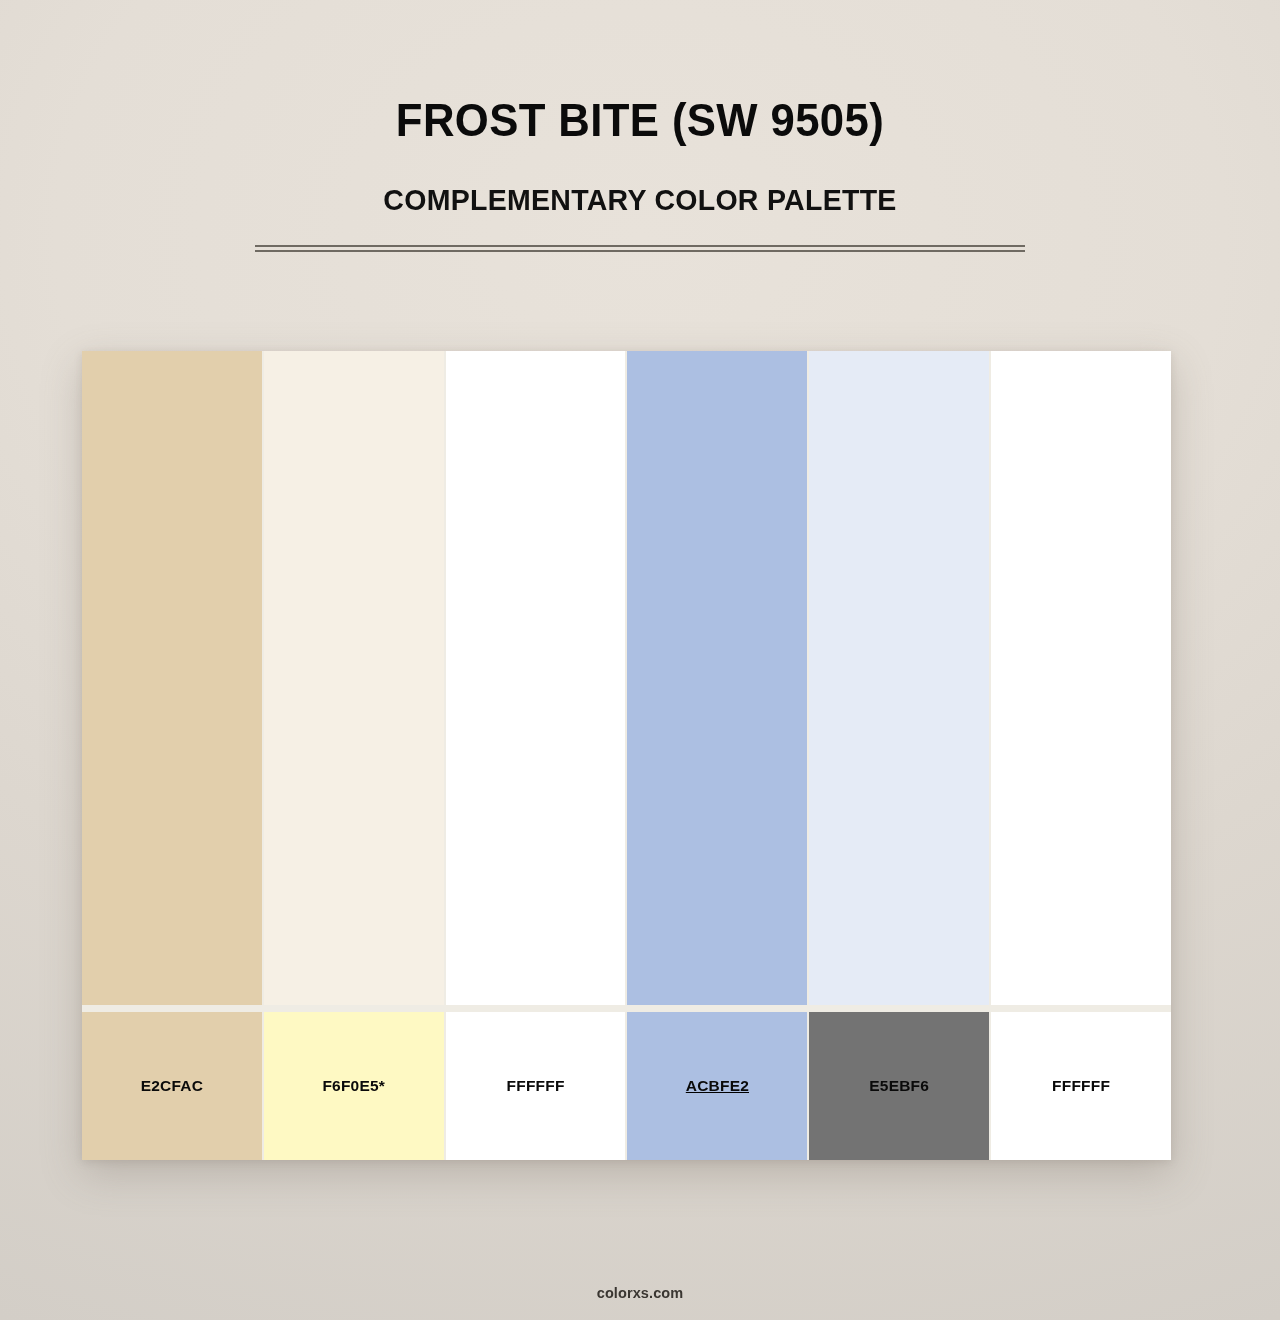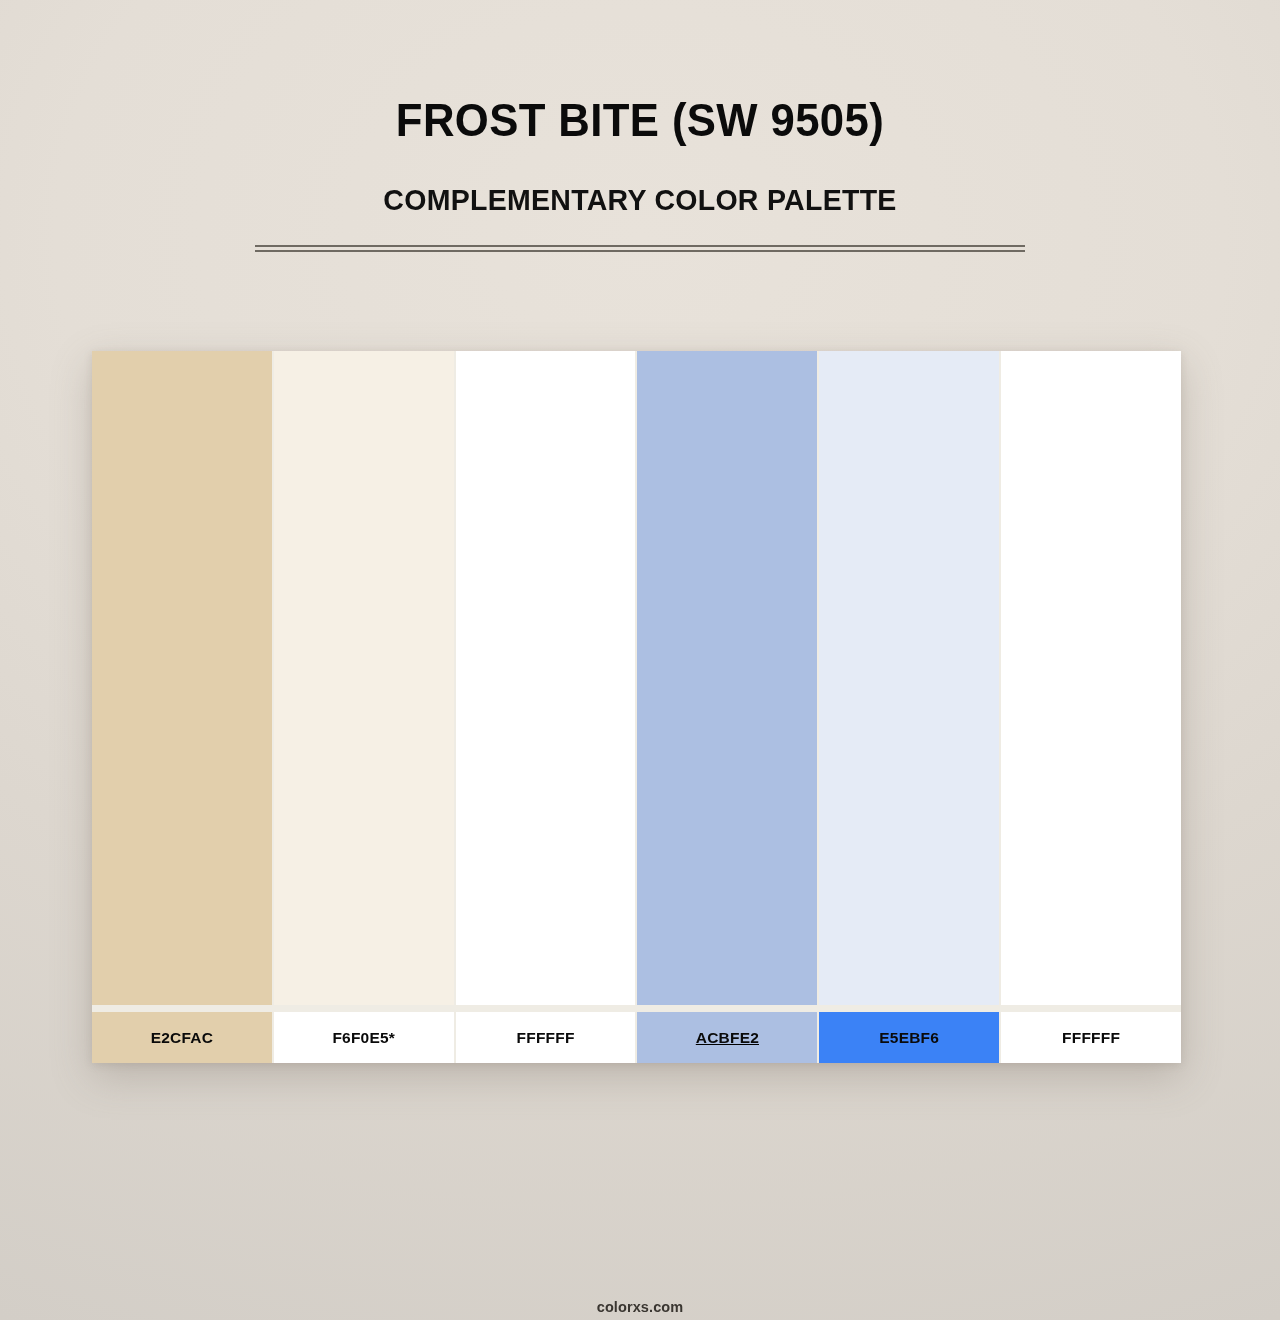--- a/index.html
+++ b/index.html
@@ -54,24 +54,24 @@
   .rule-line {
     width: 100%;
     height: 2px;
     background: #6f6a62;
   }
   .rule-gap { height: 3px; }
 
   
   .palette {
     position: absolute;
-    left: 92px;
+    left: 82px;
     top: 351px;
     width: 1089px;
-    height: 712px;
+    height: 809px;
     display: flex;
     background: #efece4;
     box-shadow: 0 14px 38px rgba(120, 110, 98, 0.30),
                 0 2px 8px rgba(120, 110, 98, 0.18);
   }
 
   .col {
     flex: 1 1 0;
     display: flex;
     flex-direction: column;
@@ -104,21 +104,21 @@
     font-weight: bold;
     letter-spacing: 0.2px;
     color: #0a0a0a;
     white-space: nowrap;
   }
 
   
   .footer {
     position: absolute;
     left: 0;
-    bottom: 4px;
+    bottom: 18px;
     width: 100%;
     text-align: center;
   }
   .footer-text {
     font-size: 14.5px;
     font-weight: bold;
     color: #3a3631;
     letter-spacing: 0.1px;
   }
 </style>
@@ -139,42 +139,42 @@
     <div class="col">
       <div class="swatch" style="background: rgb(226, 207, 172);"></div>
       <div class="gap"></div>
       <div class="label-cell" style="background: rgb(226, 207, 172);">
         <span class="label-text">E2CFAC</span>
       </div>
     </div>
     <div class="col">
       <div class="swatch" style="background: rgb(246, 240, 229);"></div>
       <div class="gap"></div>
-      <div class="label-cell" style="background: #ffffff;">
+      <div class="label-cell" style="background: #fef9c3;">
         <span class="label-text">F6F0E5*</span>
       </div>
     </div>
     <div class="col">
       <div class="swatch" style="background: rgb(255, 255, 255);"></div>
       <div class="gap"></div>
       <div class="label-cell" style="background: rgb(255, 255, 255);">
         <span class="label-text">FFFFFF</span>
       </div>
     </div>
     <div class="col">
       <div class="swatch" style="background: rgb(172, 191, 226);"></div>
       <div class="gap"></div>
       <div class="label-cell" style="background: rgb(172, 191, 226); text-decoration: underline;">
         <span class="label-text">ACBFE2</span>
       </div>
     </div>
     <div class="col">
       <div class="swatch" style="background: rgb(229, 235, 246);"></div>
       <div class="gap"></div>
-      <div class="label-cell" style="background: #3b82f6;">
+      <div class="label-cell" style="background: #737373;">
         <span class="label-text">E5EBF6</span>
       </div>
     </div>
     <div class="col">
       <div class="swatch" style="background: rgb(255, 255, 255);"></div>
       <div class="gap"></div>
       <div class="label-cell" style="background: rgb(255, 255, 255);">
         <span class="label-text">FFFFFF</span>
       </div>
     </div>

